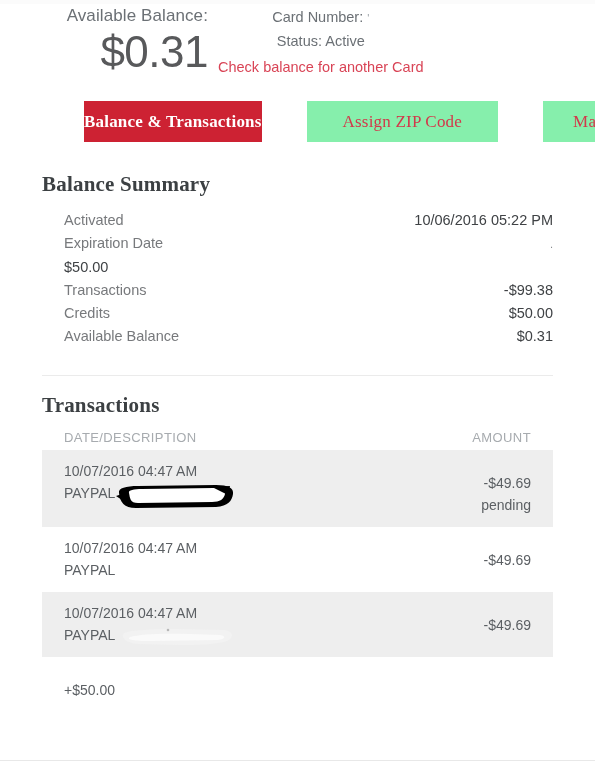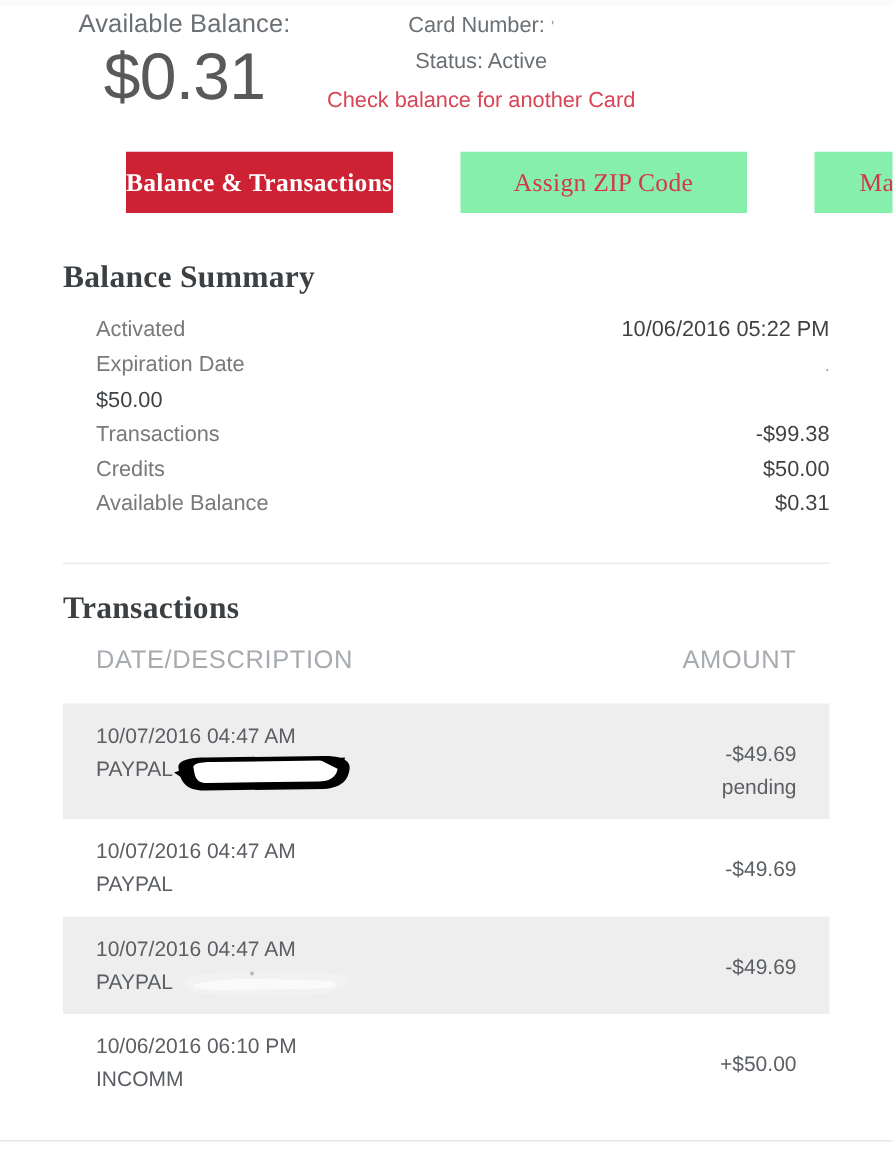--- a/index.html
+++ b/index.html
@@ -35,21 +35,21 @@
     top: 4px;
     left: 0;
     right: 0;
     height: 92px;
   }
   .balance-block {
     position: absolute;
     left: 38px;
     top: 0;
     width: 170px;
-    text-align: center;
+    text-align: right;
   }
   .balance-label {
     font-size: 17px;
     color: #6b7075;
     letter-spacing: 0.1px;
     line-height: 24px;
     white-space: nowrap;
   }
   .balance-amount {
     font-size: 44px;
@@ -169,25 +169,25 @@
     left: 42px;
     width: 511px;
     height: 1px;
     background: #ebebeb;
   }
 
   
   .txn-head {
     display: flex;
     justify-content: space-between;
-    font-size: 17px;
+    font-size: 13px;
     letter-spacing: 0.4px;
     color: #a7abaf;
     padding: 0 22px 0 22px;
-    margin-bottom: 19px;
+    margin-bottom: 5px;
   }
   .txn-rows { position: relative; }
   .txn-row {
     display: flex;
     justify-content: space-between;
     align-items: flex-start;
     padding: 10px 22px 11px 22px;
     box-sizing: border-box;
     position: relative;
   }
@@ -351,24 +351,20 @@
               <circle cx="48" cy="3" r="1.3" fill="#b8b8b8"></circle>
             </svg>
           </div>
         </div>
         <div class="txn-right">
           <div class="txn-amount">-$49.69</div>
         </div>
       </div>
 
       <div class="txn-row">
-        <div class="txn-left">
-          <div class="txn-date">10/06/2016 06:10 PM</div>
-          <div class="txn-desc">INCOMM</div>
-        </div>
         <div class="txn-right">
           <div class="txn-amount">+$50.00</div>
         </div>
       </div>
 
     </div>
   </div>
 
   <div class="footer-divider" style="top:760px;"></div>
 

